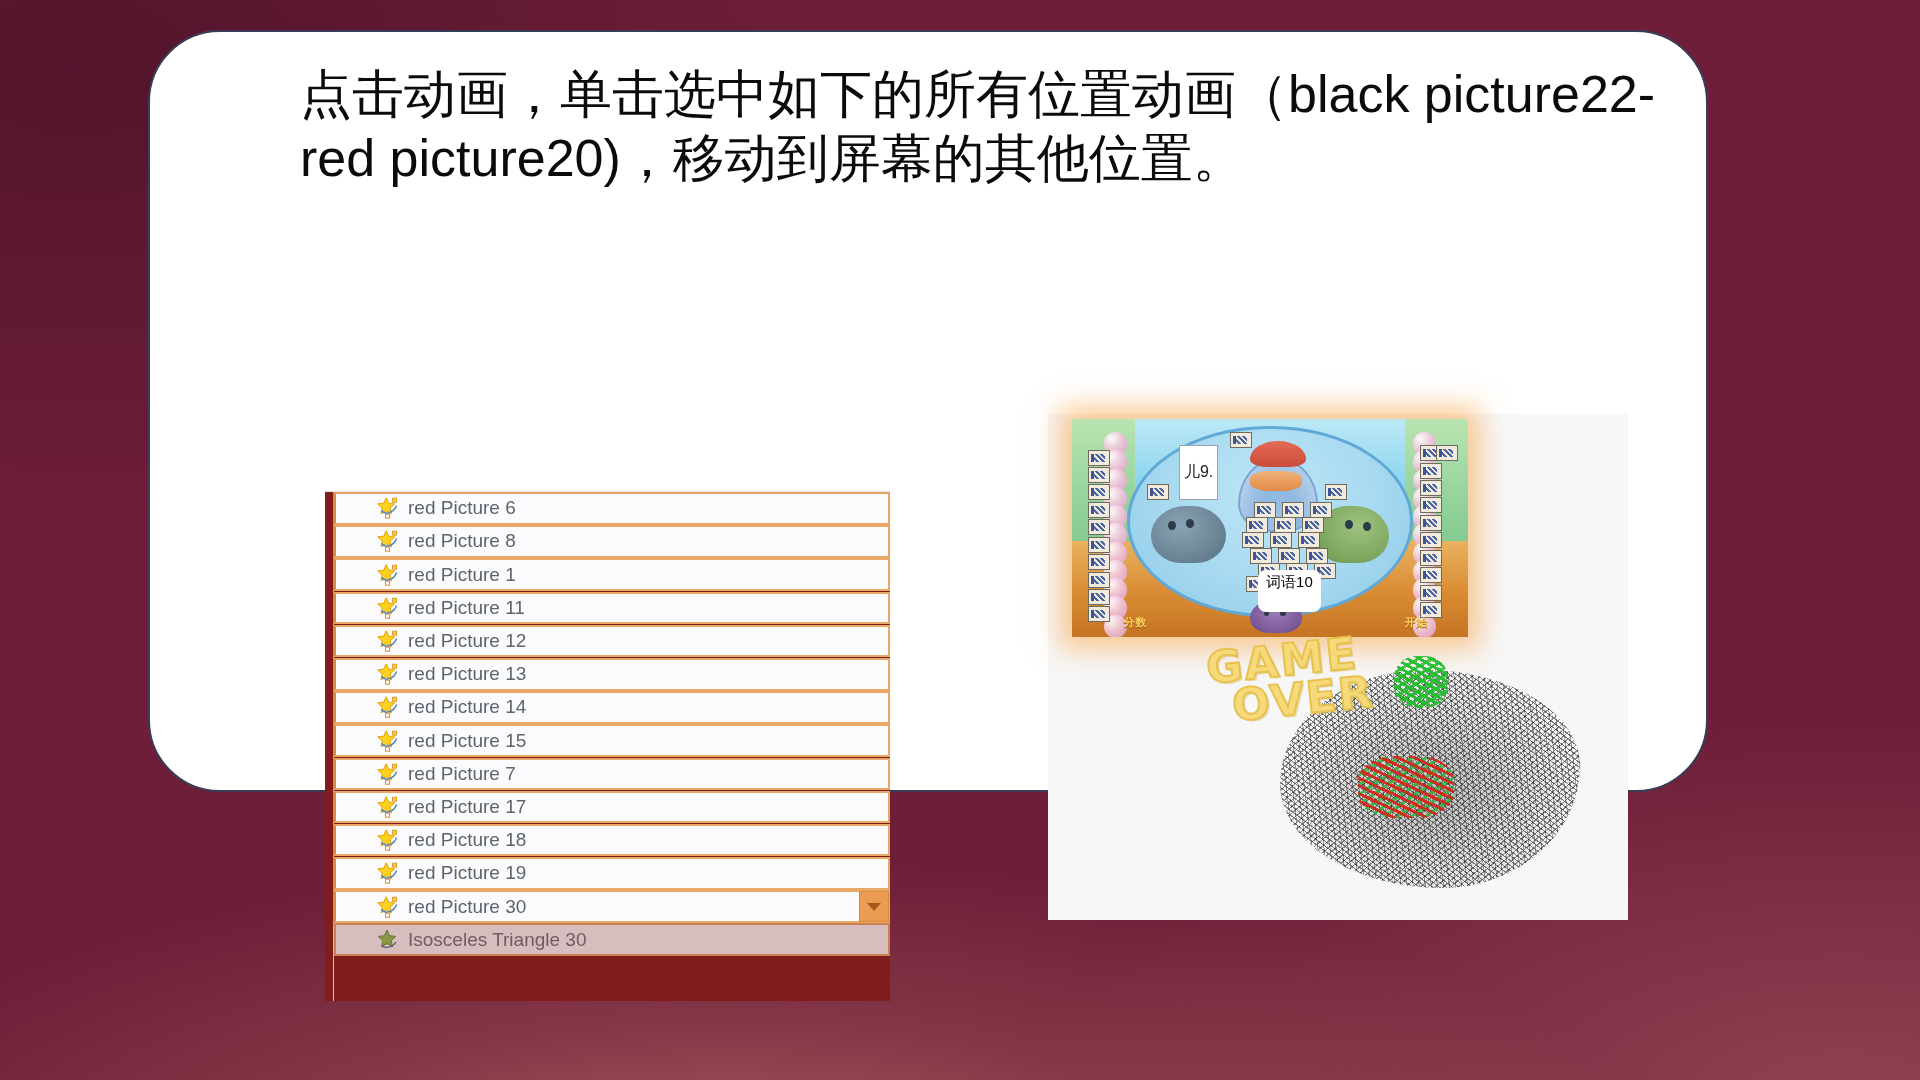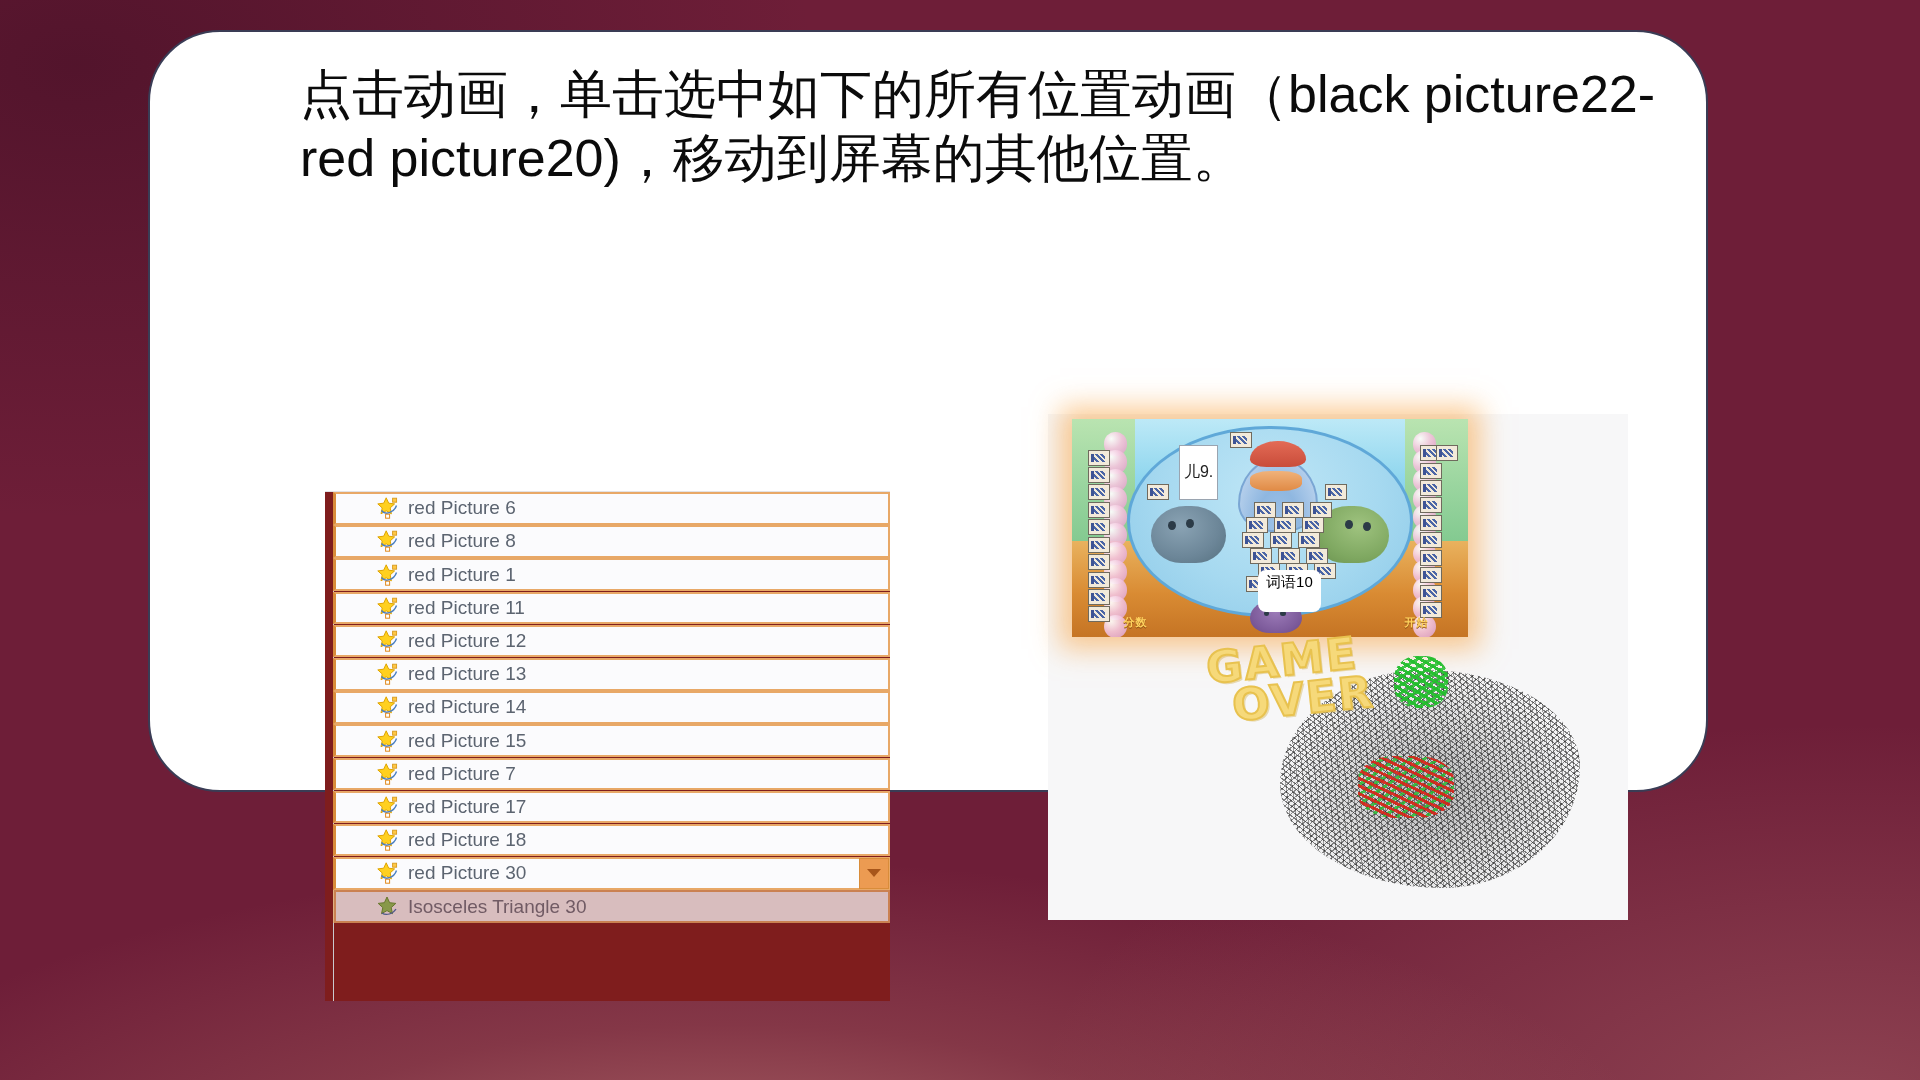--- a/index.html
+++ b/index.html
@@ -452,20 +452,29 @@
           <span class="row-label">red Picture 17</span>
         </div>
         <div class="anim-row">
           <span class="icon-motion"><svg viewBox="0 0 24 24" width="24" height="24" aria-hidden="true">
               <path d="M10.2 1.8 L12.7 7.2 L18.6 7.9 L14.2 11.9 L15.4 17.8 L10.2 14.8 L5 17.8 L6.2 11.9 L1.8 7.9 L7.7 7.2 Z" fill="#FFD01F" stroke="#E0A400" stroke-width="1"></path>
               <path d="M5.5 14.5 C9 19.5, 18 17, 20.5 9.5" fill="none" stroke="#4A7FC1" stroke-width="1.4"></path>
               <rect x="16.6" y="2.2" width="4" height="4" fill="#FFC845" stroke="#D79A1E" stroke-width="0.9"></rect>
               <rect x="9.6" y="18.2" width="4" height="4" fill="#FFFFFF" stroke="#E08A1E" stroke-width="1"></rect>
             </svg></span>
           <span class="row-label">red Picture 18</span>
+        </div>
+        <div class="anim-row">
+          <span class="icon-motion"><svg viewBox="0 0 24 24" width="24" height="24" aria-hidden="true">
+              <path d="M10.2 1.8 L12.7 7.2 L18.6 7.9 L14.2 11.9 L15.4 17.8 L10.2 14.8 L5 17.8 L6.2 11.9 L1.8 7.9 L7.7 7.2 Z" fill="#FFD01F" stroke="#E0A400" stroke-width="1"></path>
+              <path d="M5.5 14.5 C9 19.5, 18 17, 20.5 9.5" fill="none" stroke="#4A7FC1" stroke-width="1.4"></path>
+              <rect x="16.6" y="2.2" width="4" height="4" fill="#FFC845" stroke="#D79A1E" stroke-width="0.9"></rect>
+              <rect x="9.6" y="18.2" width="4" height="4" fill="#FFFFFF" stroke="#E08A1E" stroke-width="1"></rect>
+            </svg></span>
+          <span class="row-label">red Picture 19</span>
         </div>
         <div class="anim-row">
           <span class="icon-motion"><svg viewBox="0 0 24 24" width="24" height="24" aria-hidden="true">
               <path d="M10.2 1.8 L12.7 7.2 L18.6 7.9 L14.2 11.9 L15.4 17.8 L10.2 14.8 L5 17.8 L6.2 11.9 L1.8 7.9 L7.7 7.2 Z" fill="#FFD01F" stroke="#E0A400" stroke-width="1"></path>
               <path d="M5.5 14.5 C9 19.5, 18 17, 20.5 9.5" fill="none" stroke="#4A7FC1" stroke-width="1.4"></path>
               <rect x="16.6" y="2.2" width="4" height="4" fill="#FFC845" stroke="#D79A1E" stroke-width="0.9"></rect>
               <rect x="9.6" y="18.2" width="4" height="4" fill="#FFFFFF" stroke="#E08A1E" stroke-width="1"></rect>
             </svg></span>
           <span class="row-label">red Picture 30</span>
           <span class="row-dropdown">

